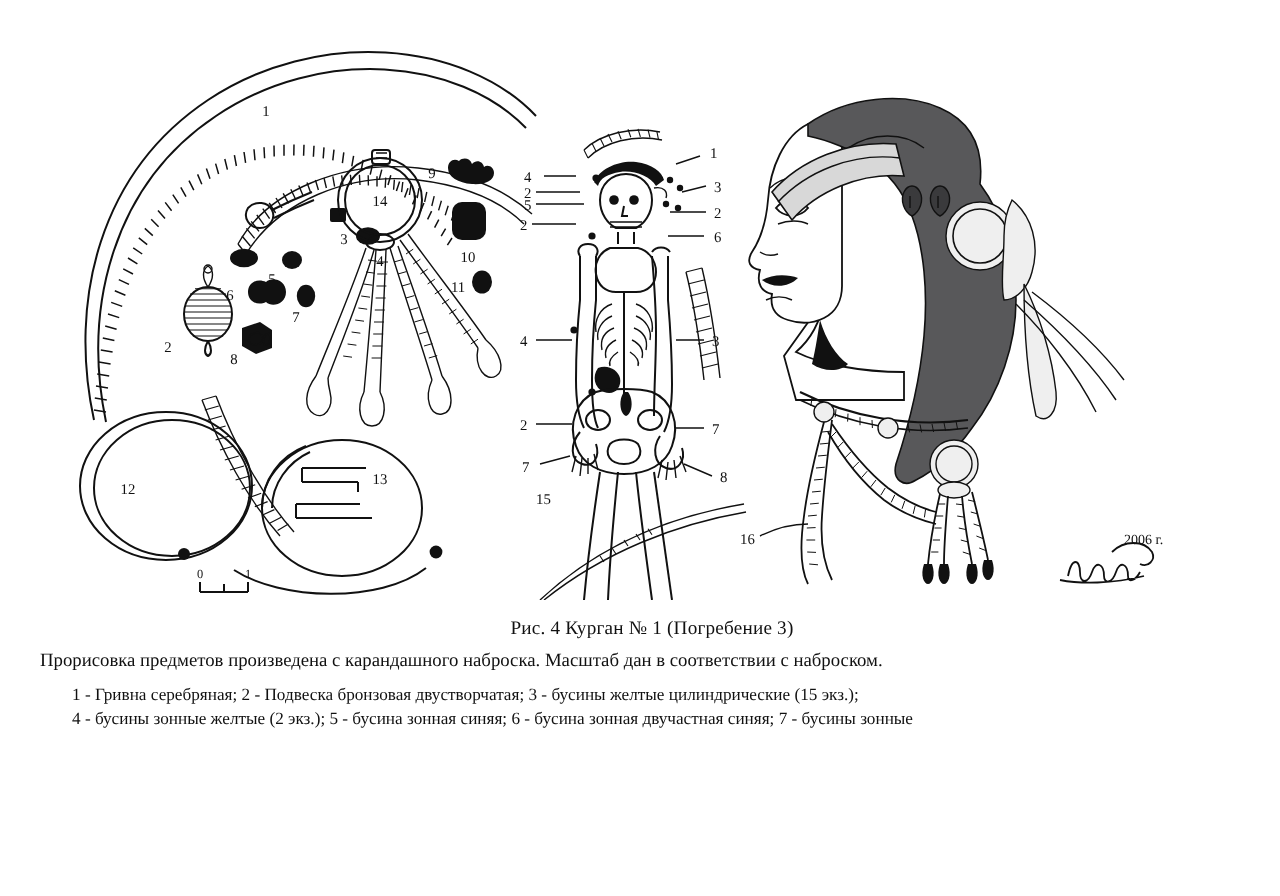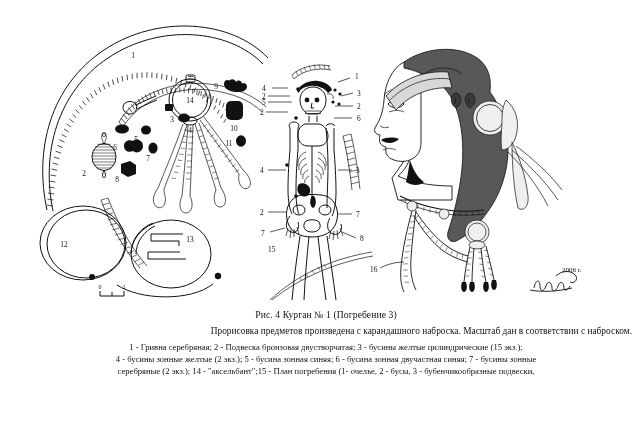--- a/index.html
+++ b/index.html
@@ -5,22 +5,22 @@
   html,body{margin:0;padding:0;}
   body{
     width:640px;height:448px;overflow:hidden;background:#ffffff;
     font-family:"Liberation Serif",serif;color:#111;
     -webkit-font-smoothing:antialiased;
   }
   #page{position:relative;width:640px;height:448px;background:#fff;}
   #plate{position:absolute;left:0;top:0;width:640px;height:300px;}
   #caption{position:absolute;left:0;top:308px;width:612px;margin-left:20px;}
   .fig-title{text-align:center;font-size:9.6px;line-height:13px;margin:0 0 4px 0;letter-spacing:.1px;}
-  .fig-sub{text-align:right;font-size:9.4px;line-height:13px;margin:0 0 3px 0;}
-  .legend{font-size:8.6px;line-height:12.2px;text-align:center;margin:0 16px;}
+  .fig-sub{text-align:left;font-size:9.4px;line-height:13px;margin:0 0 3px 0;}
+  .legend{font-size:8.6px;line-height:12.2px;text-align:left;margin:0 16px;}
   .legend span{display:block;}
   svg{display:block;}
   .ink{fill:none;stroke:#111;stroke-width:1;}
   .ink-thin{fill:none;stroke:#111;stroke-width:.7;}
   .solid{fill:#111;stroke:none;}
   .lbl{font-family:"Liberation Serif",serif;font-size:7.4px;fill:#111;}
   .lbl-s{font-family:"Liberation Serif",serif;font-size:6.2px;fill:#111;}
   .hair{fill:#58585a;stroke:#111;stroke-width:.8;}
   .skin{fill:#ffffff;stroke:#111;stroke-width:.9;}
   .band{fill:#d8d8d8;stroke:#111;stroke-width:.8;}
@@ -444,17 +444,16 @@
 
     </svg>
   </div>
 
   <div id="caption">
     <p class="fig-title">Рис. 4 Курган № 1 (Погребение 3)</p>
     <p class="fig-sub">Прорисовка предметов произведена с карандашного наброска. Масштаб дан в соответствии с наброском.</p>
     <div class="legend">
       <span>1 - Гривна серебряная; 2 - Подвеска бронзовая двустворчатая; 3 - бусины желтые цилиндрические (15 экз.);</span>
       <span>4 - бусины зонные желтые (2 экз.); 5 - бусина зонная синяя; 6 - бусина зонная двучастная синяя; 7 - бусины зонные</span>
-      <span>серебряные (2 экз.); 14 - "аксельбант";15 - План погребения (1- очелье, 2 - бусы, 3 - бубенчикообразные подвески,</span>
     </div>
   </div>
 
 </div>
 
 </body></html>

